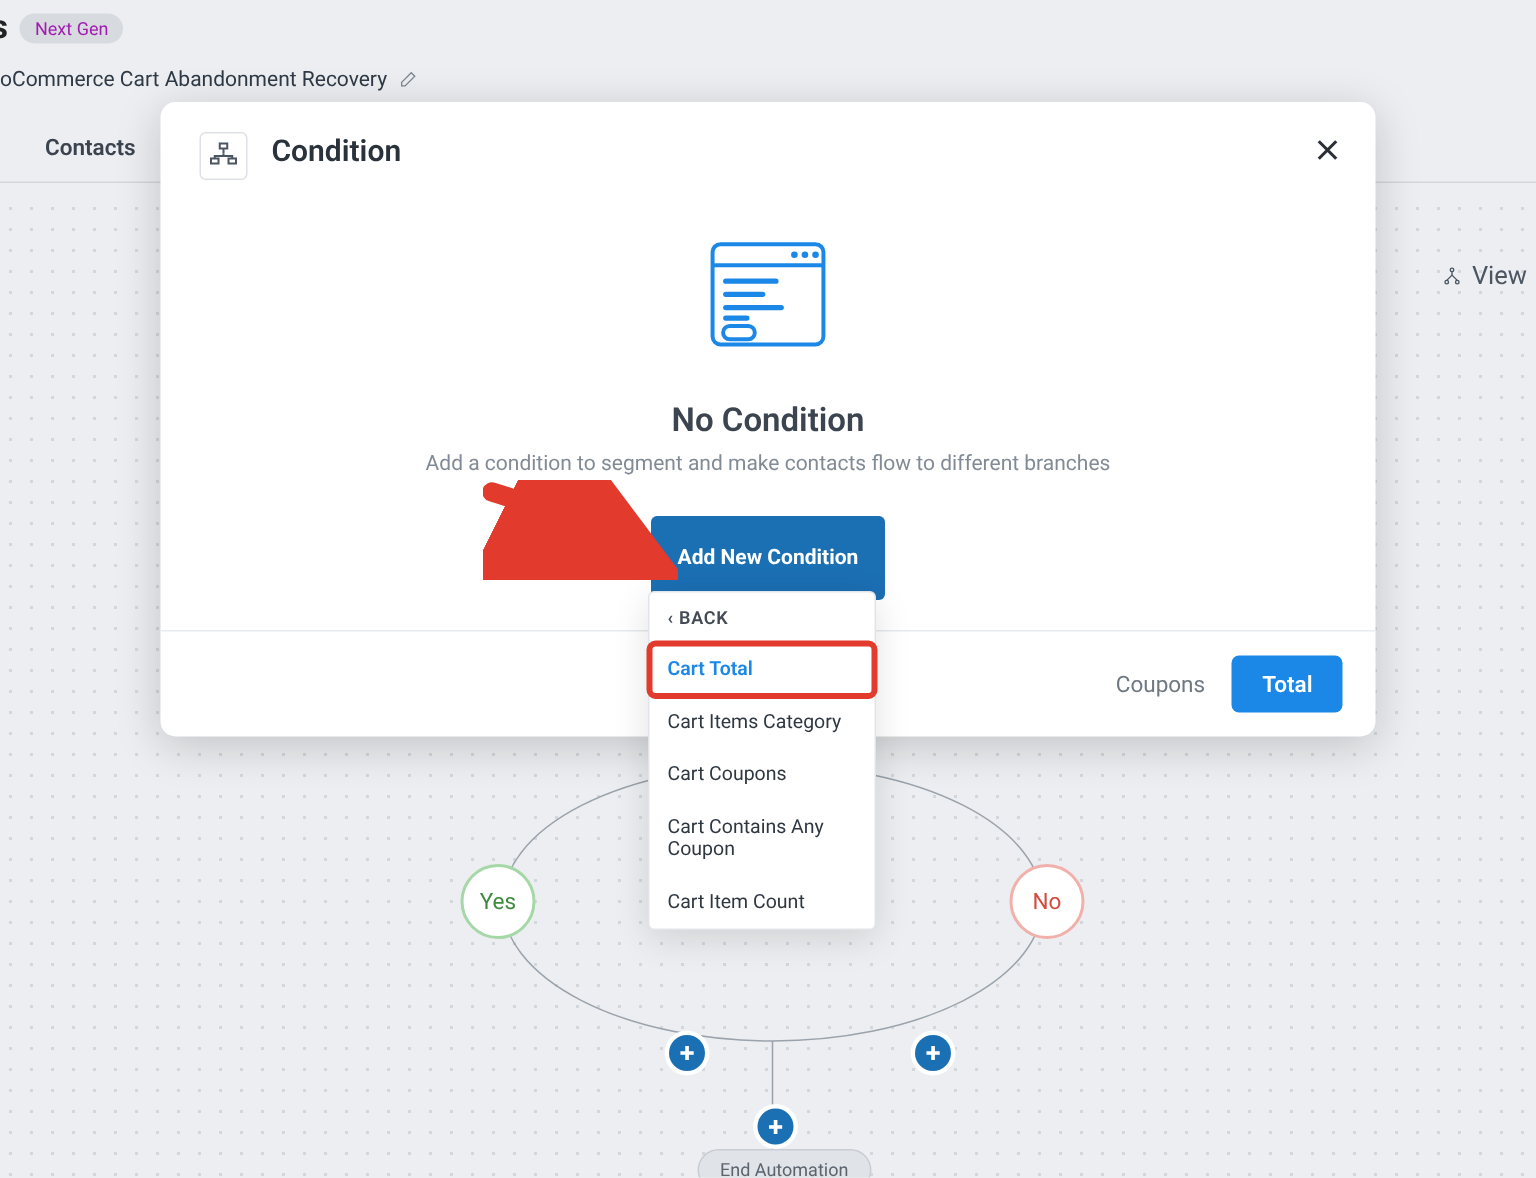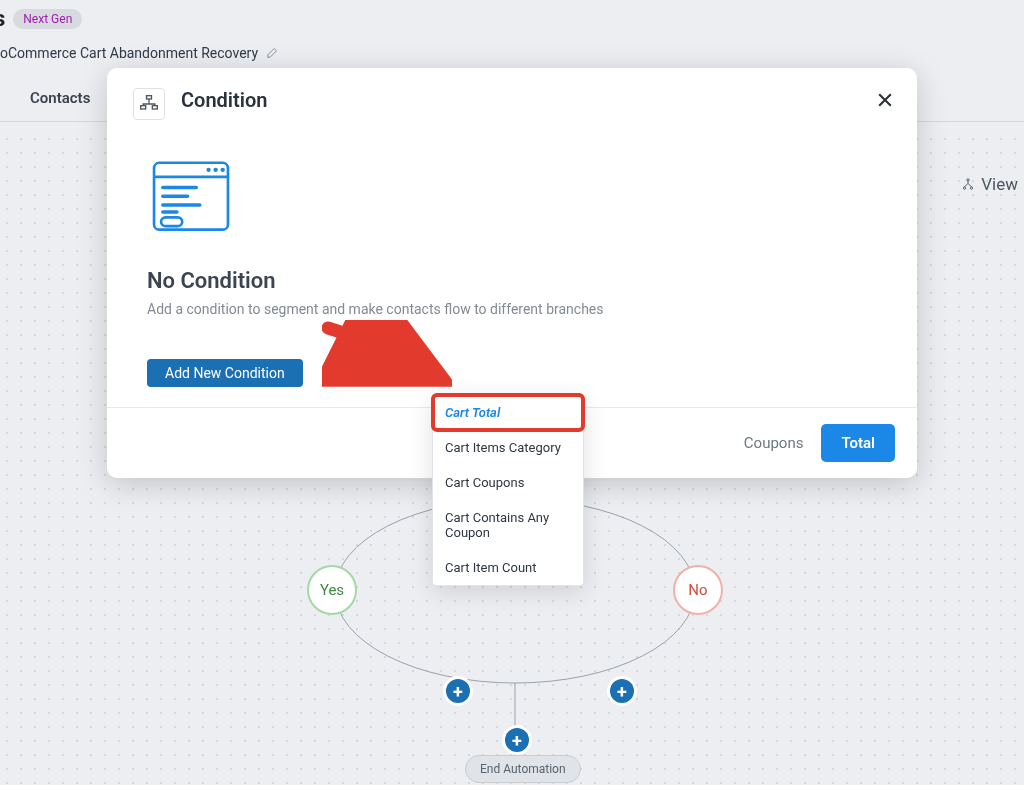--- a/index.html
+++ b/index.html
@@ -80,21 +80,21 @@
     position: absolute;
     top: 132px; left: 0; right: 0; bottom: 0;
     background-image: radial-gradient(#d3d7dc 1px, transparent 1px);
     background-size: 14px 14px;
   }
 
   
   .flow {
     position: absolute;
     left: 300px;
-    top: 371px;
+    top: 382px;
     width: 430px;
     height: 260px;
   }
   .flow svg.ellipse {
     position: absolute;
     top: 0; left: 0;
     width: 430px; height: 260px;
     pointer-events: none;
   }
   .node-circle {
@@ -168,38 +168,38 @@
   }
   .modal-title { font-size: 20px; font-weight: 600; color: #2a323c; }
   .modal-close {
     position: absolute; right: 22px; top: 22px;
     cursor: pointer;
   }
   .modal-close svg { width: 20px; height: 20px; stroke: #2a2f36; stroke-width: 2.5; fill: none; }
 
   .modal-body {
     padding: 14px 40px 0;
-    text-align: left;
+    text-align: center;
   }
   .window-icon { width: 88px; height: 88px; }
   .empty-title {
     font-size: 22px; font-weight: 600; color: #3b444f;
     margin-top: 22px;
   }
   .empty-sub {
     font-size: 14px; color: #828b95;
     margin-top: 8px;
   }
   .add-btn {
     display: inline-block;
-    margin-top: 42px;
+    margin-top: 27px;
     background: #1b6fb3;
     color: #fff;
-    font-size: 14px; font-weight: 400;
-    padding: 6px 18px;
+    font-size: 14px; font-weight: 700;
+    padding: 20px 18px;
     border-radius: 4px;
     cursor: pointer;
   }
 
   .modal-footer {
     border-top: 1px solid #e6e9ed;
     padding: 16px 22px;
     display: flex; justify-content: flex-end; align-items: center;
     gap: 18px;
     margin-top: 20px;
@@ -239,21 +239,20 @@
     font-size: 13px;
     color: #2f3741;
     cursor: pointer;
   }
   .dropdown .item.highlight {
     color: #1b87e6;
     font-weight: 600;
     outline: 4px solid #e23b2e;
     outline-offset: -2px;
     border-radius: 4px;
-    font-style: italic;
   }
 
   
   .arrow-annot {
     position: absolute;
     left: 322px; top: 320px;
     width: 130px; height: 80px;
     z-index: 50;
     pointer-events: none;
   }
@@ -354,20 +353,24 @@
     </div>
 
     <div class="modal-footer">
       <span class="footer-cancel">Coupons</span>
       <span class="footer-save">Total</span>
     </div>
   </div>
 </div>
 
 <div class="dropdown">
+  <div class="back-row">
+    <span>‹</span>
+    <span>BACK</span>
+  </div>
   <div class="item highlight">Cart Total</div>
   <div class="item">Cart Items Category</div>
   <div class="item">Cart Coupons</div>
   <div class="item">Cart Contains Any Coupon</div>
   <div class="item">Cart Item Count</div>
 </div>
 
 <svg class="arrow-annot" viewBox="0 0 130 80">
   <defs>
     <marker id="ah" markerWidth="12" markerHeight="12" refX="8" refY="5" orient="auto">

